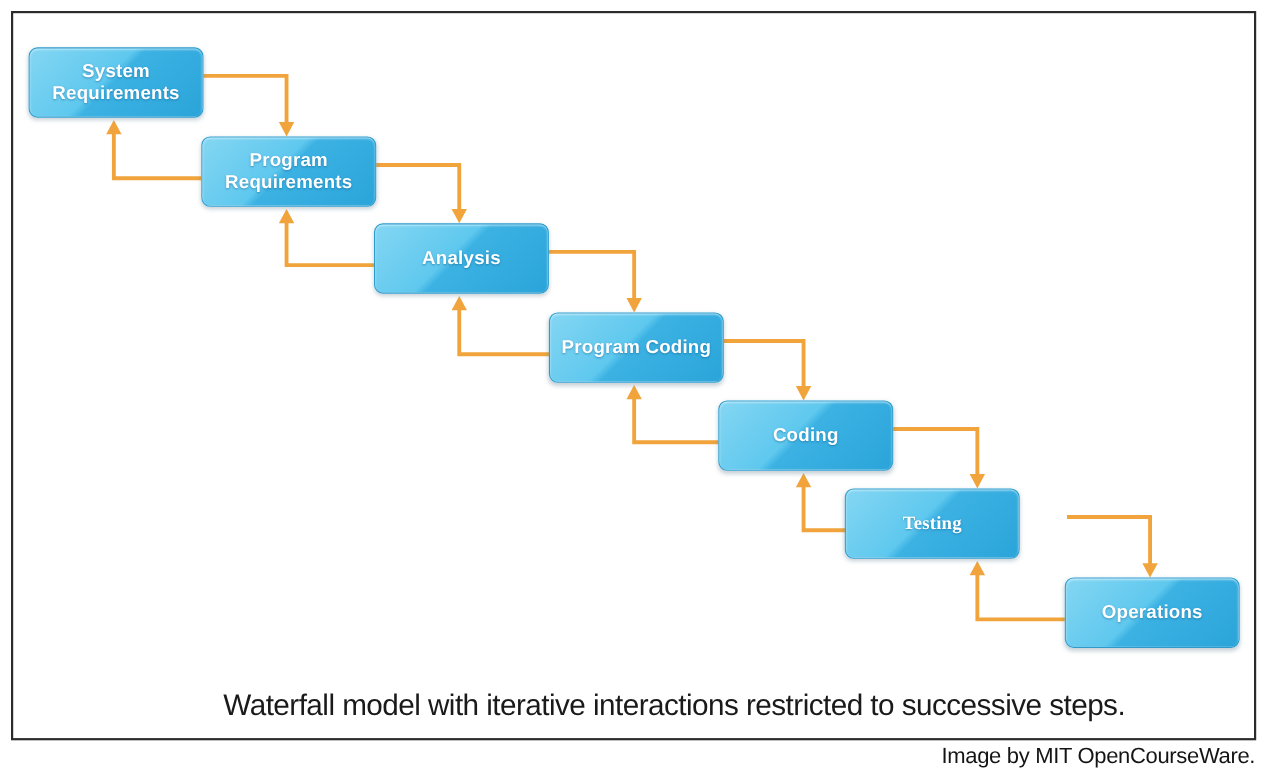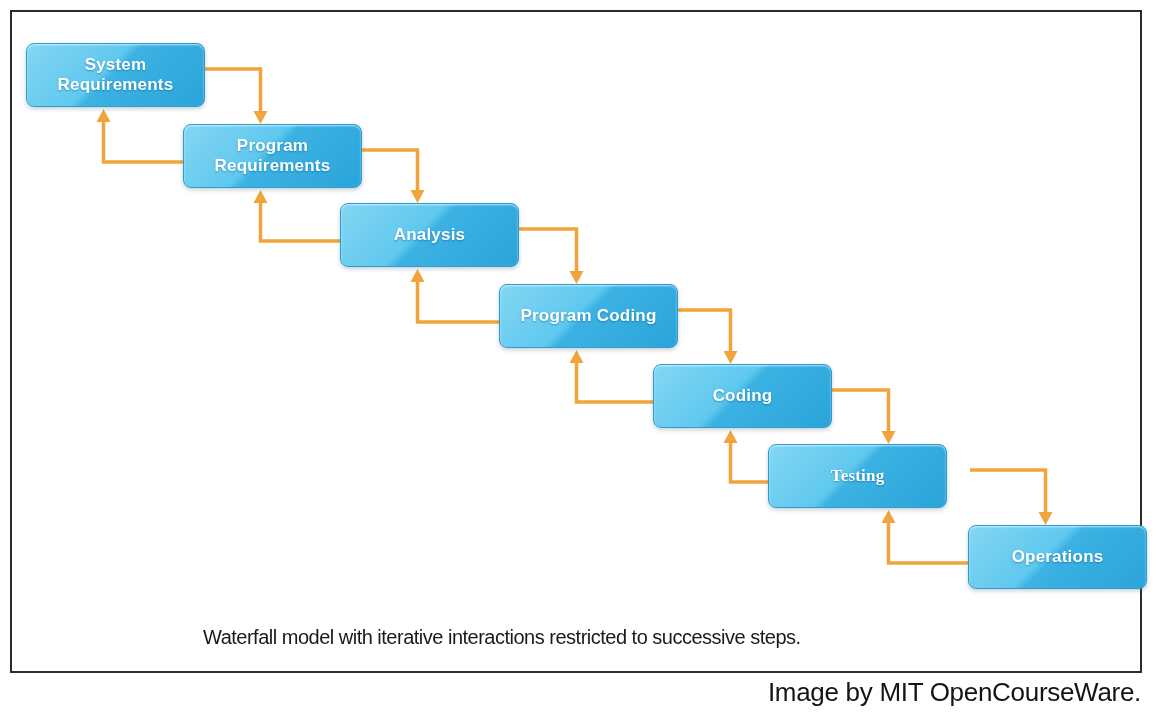--- a/index.html
+++ b/index.html
@@ -29,21 +29,21 @@
     box-sizing:border-box;
     background:#ffffff;
   }
   #arrows{
     position:absolute;left:0;top:0;
     width:1156px;height:712px;
     pointer-events:none;
   }
   .stage{
     position:absolute;
-    width:179px;height:64px;
+    width:159px;height:64px;
     box-sizing:border-box;
     border-radius:8px;
     border:1px solid var(--box-border);
     background:linear-gradient(135deg,
       var(--blue-top) 0%,
       var(--blue-mid) 44%,
       var(--blue-deep) 49%,
       var(--blue-bottom) 100%);
     box-shadow:0 2px 4px rgba(90,120,140,0.35),
                inset 0 1px 2px rgba(255,255,255,0.65);
@@ -57,29 +57,29 @@
     color:var(--label);
     font-weight:bold;
     font-size:17px;
     line-height:1.2;
     letter-spacing:0.2px;
     text-shadow:0 1px 2px rgba(0,70,120,0.45);
   }
   .caption{
     position:absolute;
     left:203px;top:626px;
-    font-size:20px;
+    font-size:27px;
     letter-spacing:-0.5px;
     color:var(--caption);
     white-space:nowrap;
   }
   .credit{
     position:absolute;
     right:15px;top:677px;
-    font-size:26px;
+    font-size:20px;
     letter-spacing:-0.3px;
     color:#141414;
     white-space:nowrap;
   }
 </style>
 </head>
 <body>
 
 <div class="frame"></div>
 

